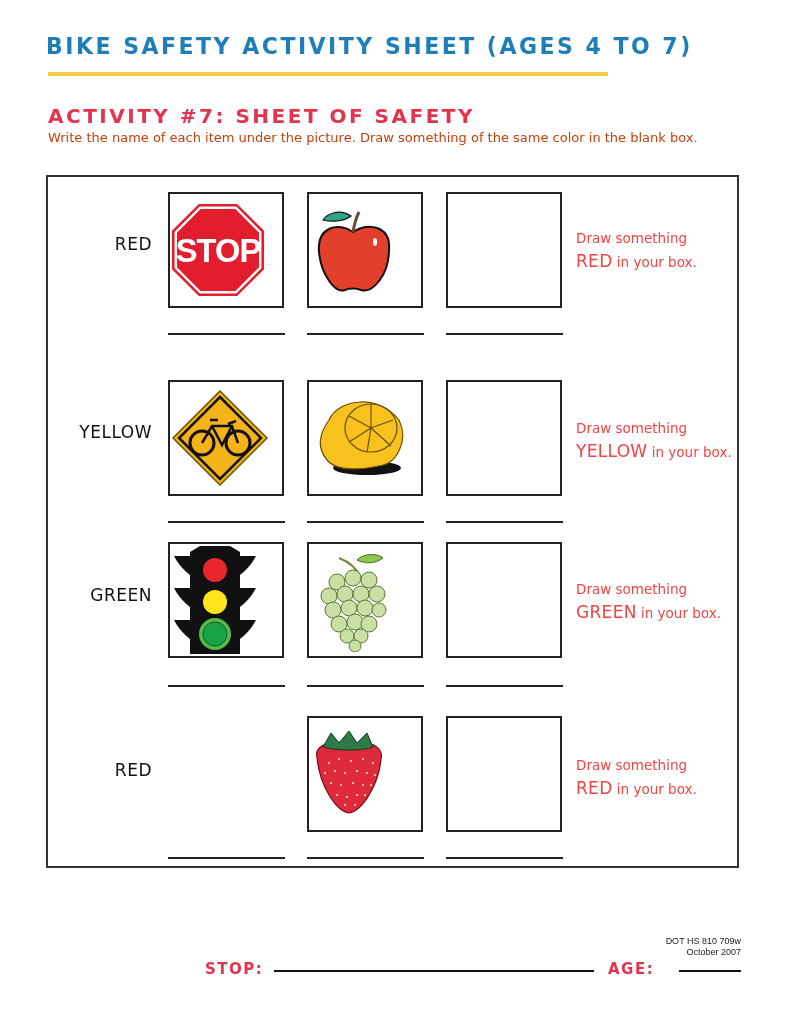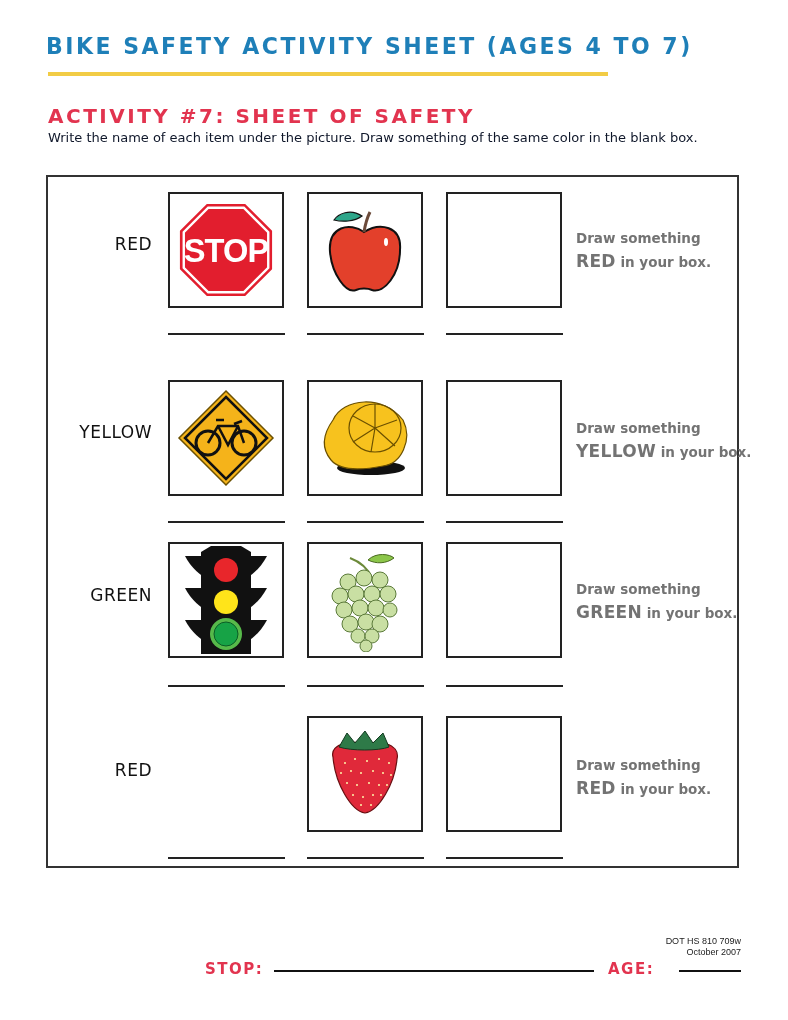--- a/index.html
+++ b/index.html
@@ -1,26 +1,26 @@
 <!DOCTYPE html>
 <html><head>
 <meta charset="utf-8">
 <style>
   html, body { margin:0; padding:0; background:#ffffff; }
   body { width:788px; height:1020px; position:relative; overflow:hidden; font-family:"DejaVu Sans", sans-serif; color:#111; }
   .title { position:absolute; left:46px; top:34px; font-family:"DejaVu Sans", sans-serif; font-weight:bold; font-size:22px; letter-spacing:2.5px; color:#1e7fb8; white-space:nowrap; transform:scaleY(1.05); }
   .title-rule { position:absolute; left:48px; top:72px; width:560px; height:4px; background:#f2cc45; }
   .activity { position:absolute; left:48px; top:104px; font-weight:bold; font-size:20px; letter-spacing:2.5px; color:#e2344f; white-space:nowrap; }
-  .instructions { position:absolute; left:48px; top:130px; font-size:13px; color:#0f172a; white-space:nowrap; }
+  .instructions { position:absolute; left:48px; top:130px; font-size:13px; color:#c2410c; white-space:nowrap; }
   .frame { position:absolute; left:46px; top:175px; width:693px; height:693px; border:2px solid #333; box-sizing:border-box; }
   .row { position:absolute; left:0; width:788px; height:176px; }
   .row-label { position:absolute; right:636px; font-size:17px; color:#111; white-space:nowrap; letter-spacing:0.5px; }
-  .pbox { position:absolute; width:116px; height:116px; border:2px solid #222; box-sizing:border-box; background:#fff; display:flex; align-items:center; justify-content:center; }
+  .pbox { position:absolute; width:116px; height:116px; border:2px solid #222; box-sizing:border-box; background:#fff; display:flex; align-items:center; justify-content:flex-start; }
   .uline { position:absolute; width:117px; height:2px; background:#222; }
-  .draw-text { position:absolute; left:576px; font-size:13.5px; color:#737373; line-height:1; white-space:nowrap;font-weight:bold; }
+  .draw-text { position:absolute; left:576px; font-size:13.5px; color:#ef4444; line-height:1; white-space:nowrap; }
   .draw-text .big { font-size:17px; letter-spacing:0.3px; }
   .draw-text .l2 { margin-top:7px; display:block; }
   .footer-name { position:absolute; left:205px; top:960px; font-weight:bold; font-size:15px; letter-spacing:1.5px; color:#e2344f; }
   .name-line { position:absolute; left:274px; top:970px; width:320px; height:2px; background:#111; }
   .footer-age { position:absolute; left:608px; top:960px; font-weight:bold; font-size:15px; letter-spacing:1.5px; color:#e2344f; }
   .age-line { position:absolute; left:679px; top:970px; width:62px; height:2px; background:#111; }
   .doc-id { position:absolute; right:47px; top:936px; font-family:"Liberation Sans", sans-serif; font-size:9px; color:#222; text-align:right; line-height:11px; }
   svg { display:block; }
 </style>
 </head>

